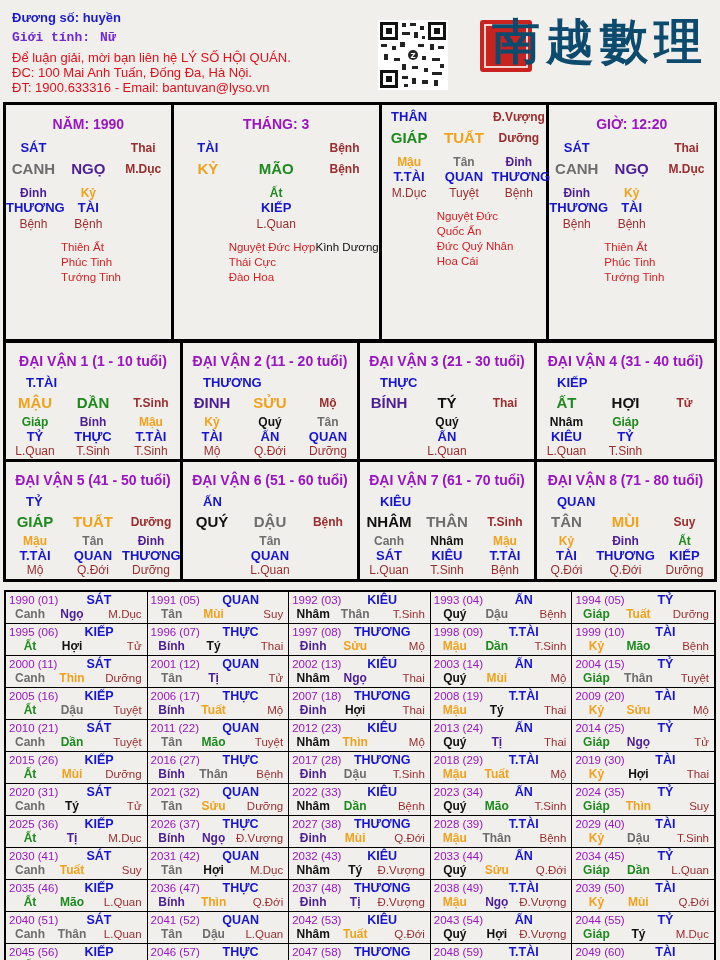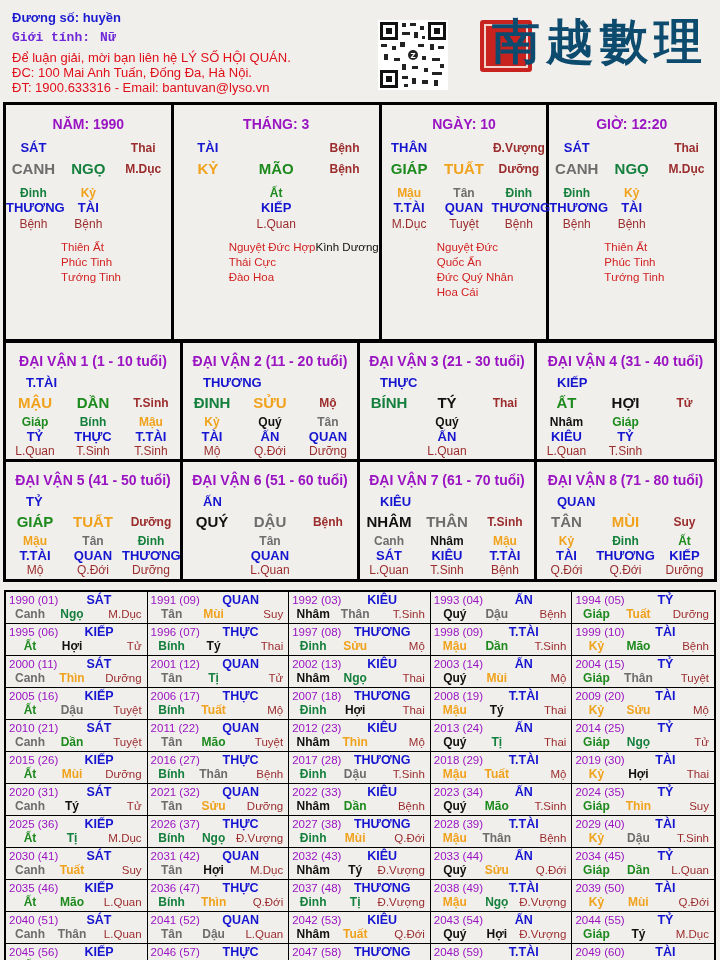--- a/index.html
+++ b/index.html
@@ -52,21 +52,21 @@
   .yc:nth-child(5n) { border-right: none; }
   .yc:nth-last-child(-n+5) { border-bottom: none; }
   .yline1 { display: flex; height: 14px; line-height: 14px; }
   .ylabel { color: #9a14c2; font-size: 11.5px; width: 60px; }
   .ygod { color: #1515d0; font-weight: bold; font-size: 12.5px; width: 60px; text-align: center; }
   .yline2 { display: flex; height: 15px; line-height: 15px; }
   .ystem { font-weight: bold; font-size: 12px; width: 42px; text-align: center; }
   .ybranch { font-weight: bold; font-size: 12px; width: 42px; text-align: center; }
   .yphase { font-size: 11.5px; color: #9b2d2d; flex: 1; text-align: right; padding-right: 2px; }
 
-  .c-red { color: #15803d; }
+  .c-red { color: #4c1d95; }
   .c-green { color: #1c8a1c; }
   .c-orange { color: #f0a21c; }
   .c-gray { color: #6d6d6d; }
   .c-black { color: #111; }
 </style>
 </head>
 <body>
 
 <div class="header">
   <div class="hinfo">
@@ -184,21 +184,20 @@
       <div class="hidden-phase">L.Quan</div>
     </div>
       </div>
     <div class="stars">
         <div class="star"><span>Nguyệt Đức Hợp</span><span class="black">Kình Dương</span></div>
         <div class="star"><span>Thái Cực</span></div>
         <div class="star"><span>Đào Hoa</span></div>
       </div>
   </div>
   <div class="pillar">
-    <div class="ptitle">NGÀY: 10</div>
     <div class="row3">
       <div class="god-top">THÂN</div>
       <div></div>
       <div class="god-top phase" style="color:#9b2d2d">Đ.Vượng</div>
     </div>
     <div class="row3">
       <div class="stem c-green">GIÁP</div>
       <div class="stem c-orange">TUẤT</div>
       <div class="stem phase">Dưỡng</div>
     </div>
@@ -476,21 +475,21 @@
       <span class="ygod">SÁT</span>
     </div>
     <div class="yline2">
       <span class="ystem c-gray">Canh</span>
       <span class="ybranch c-red">Ngọ</span>
       <span class="yphase">M.Dục</span>
     </div>
   </div>
   <div class="yc">
     <div class="yline1">
-      <span class="ylabel">1991 (09)</span>
+      <span class="ylabel">1991 (05)</span>
       <span class="ygod">QUAN</span>
     </div>
     <div class="yline2">
       <span class="ystem c-gray">Tân</span>
       <span class="ybranch c-orange">Mùi</span>
       <span class="yphase">Suy</span>
     </div>
   </div>
   <div class="yc">
     <div class="yline1">

